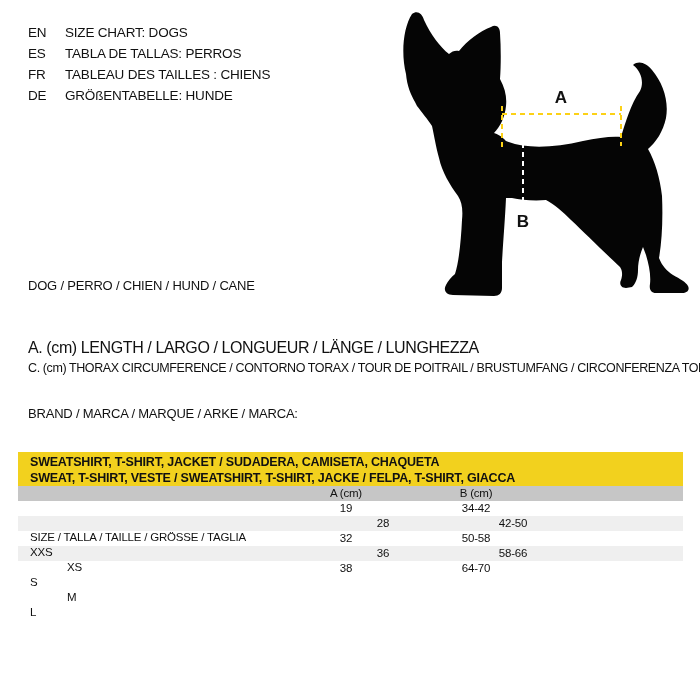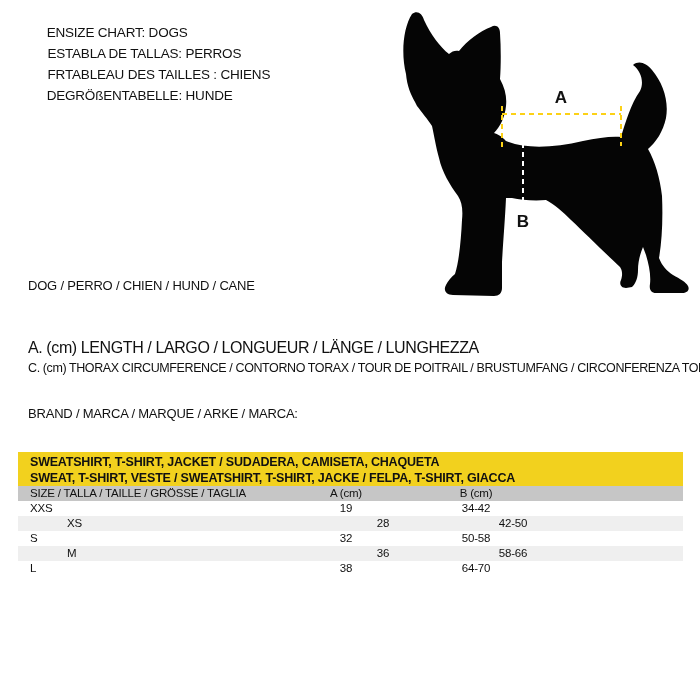--- a/index.html
+++ b/index.html
@@ -9,39 +9,39 @@
     position:relative;
     font-family:"Liberation Sans", sans-serif;
     color:#111;
     overflow:hidden;
   }
   .abs{position:absolute;}
 
   
   .lang-list{left:28px;top:22px;}
   .lang-row{display:flex;height:21px;line-height:21px;font-size:13.5px;letter-spacing:-0.2px;}
-  .lang-code{width:37px;flex:0 0 37px;text-align:right;}
+  .lang-code{width:37px;flex:0 0 37px;}
   .lang-label{white-space:nowrap;}
 
   
   .dog-figure{left:390px;top:0;width:310px;height:300px;}
 
   
   .info-line{left:28px;white-space:nowrap;font-size:13px;letter-spacing:-0.2px;line-height:14px;}
   .caption-line{top:279px;}
   .measure-1{top:341px;font-size:16px;letter-spacing:-0.4px;}
   .measure-2{top:361px;font-size:12.5px;letter-spacing:-0.4px;}
   .brand-line{top:407px;}
 
   
   .size-table{left:18px;top:452px;width:665px;}
   .band{background:#F2D11E;padding:2px 0 0 12px;}
   .band-line{font-size:12.5px;font-weight:bold;line-height:16px;white-space:nowrap;letter-spacing:-0.2px;}
   .t-row{display:grid;grid-template-columns:258px 140px 120px 1fr;height:15px;line-height:15px;font-size:11.5px;letter-spacing:-0.2px;}
-  .t-row > div:first-child{padding-left:12px;white-space:nowrap;}
+  .t-row > div:first-child{padding-left:12px;white-space:nowrap;margin-top:44px;}
   .t-row > div:nth-child(2), .t-row > div:nth-child(3){text-align:center;}
   .t-head{background:#C6C6C6;}
   .t-row.alt{background:#EFEFEF;padding-left:37px;}
 </style>
 </head>
 <body>
 
 <div class="abs lang-list">
   <div class="lang-row">
     <span class="lang-code">EN</span>

